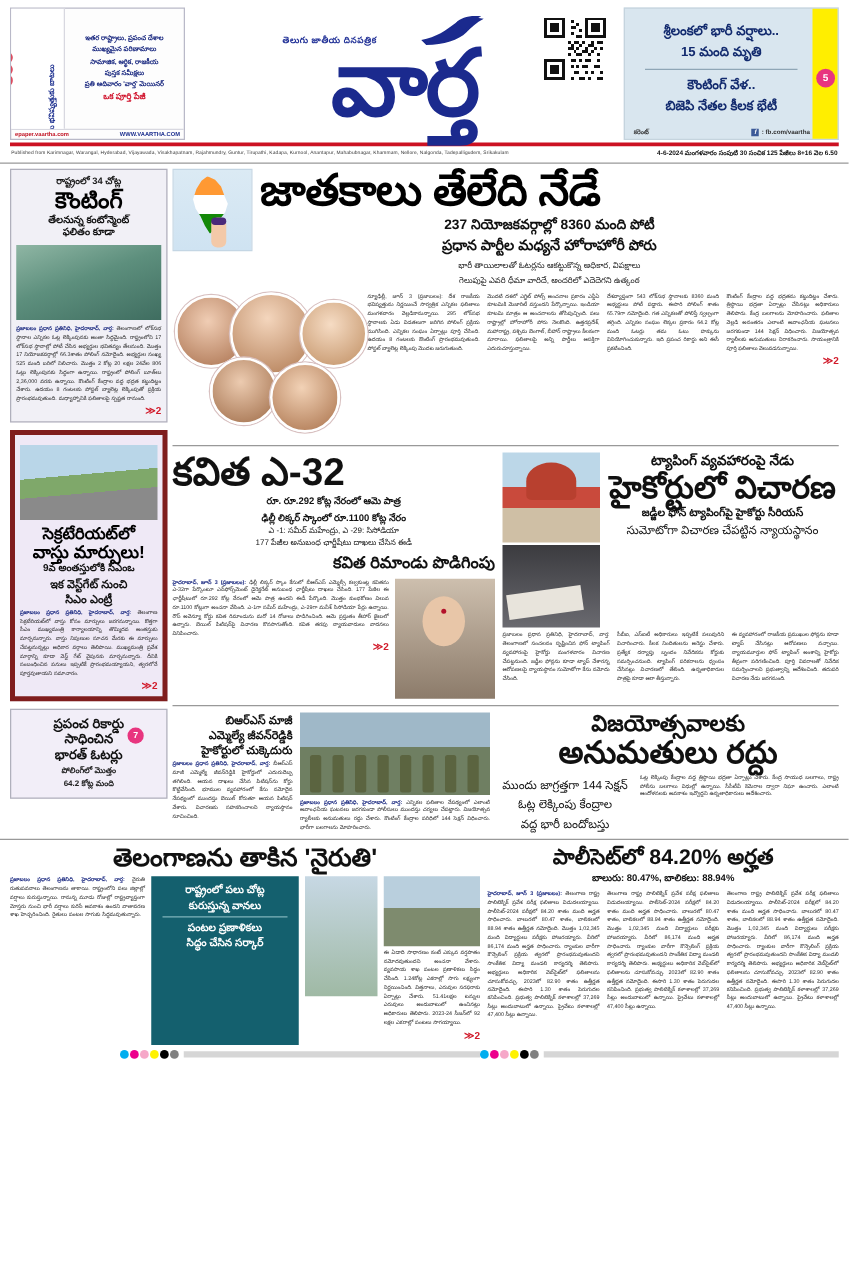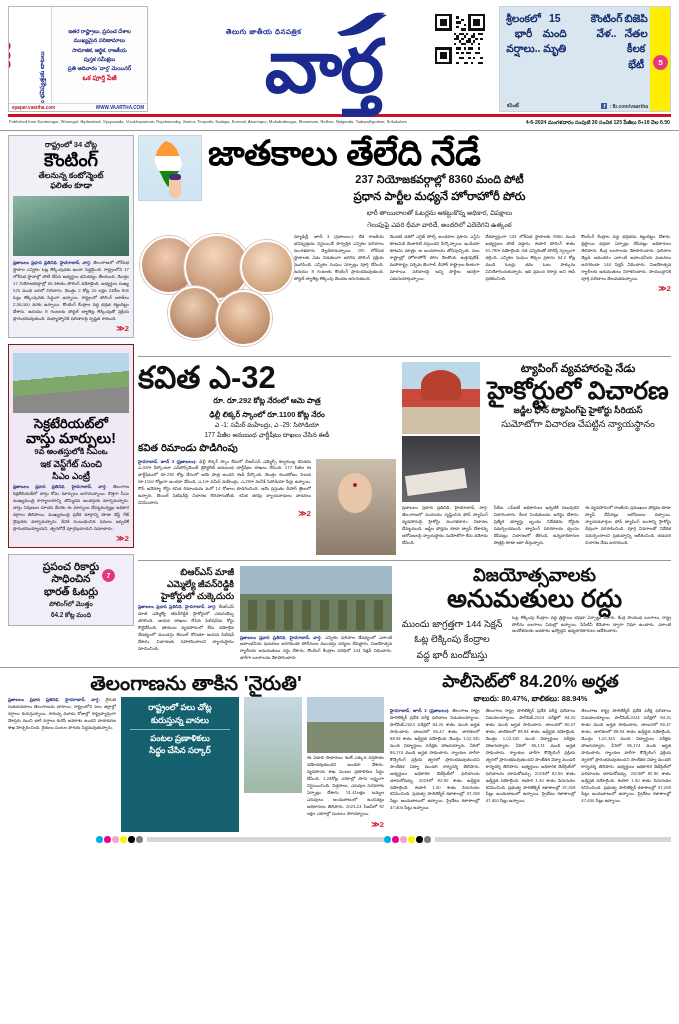--- a/index.html
+++ b/index.html
@@ -23,21 +23,21 @@
 
   .logo-wrap{flex:1;display:flex;flex-direction:column;align-items:center;justify-content:center;position:relative;}
   .tagline{font-size:7px;color:#1f2f96;font-weight:bold;position:absolute;top:22px;left:78px;letter-spacing:.5px;}
   .bird{position:absolute;top:6px;right:108px;width:56px;height:26px;}
   .wordmark{font-size:74px;font-weight:bold;color:#1b2a8e;line-height:.82;letter-spacing:-2px;
       font-family:"Liberation Sans",sans-serif;margin-top:16px;}
   .qr{position:absolute;right:14px;top:8px;width:50px;height:50px;}
 
   .teaser{width:170px;background:#d9e6ef;border:1px solid #c5d4de;display:flex;flex-direction:column;position:relative;}
   .teaser .yellow{position:absolute;right:0;top:0;bottom:0;width:20px;background:#ffee00;}
-  .teaser-body{flex:1;display:flex;flex-direction:row;justify-content:center;padding:4px 22px 2px 6px;gap:2px;}
+  .teaser-body{flex:1;display:flex;flex-direction:column;justify-content:center;padding:4px 22px 2px 6px;gap:2px;}
   .teaser-body .t{font-size:10.5px;color:#122a6e;text-align:center;line-height:1.45;font-weight:bold;}
   .teaser-rule{height:1px;background:#8fa6b6;margin:3px 10px;}
   .pagebadge{position:absolute;right:2px;top:46%;width:15px;height:15px;border-radius:50%;background:#e8357f;color:#fff;
       font-size:8px;font-weight:bold;display:flex;align-items:center;justify-content:center;}
   .teaser-foot{display:flex;justify-content:space-between;align-items:center;padding:1px 22px 2px 7px;}
   .teaser-foot span{font-size:5px;color:#333;font-weight:bold;}
   .fb{display:inline-block;width:6px;height:6px;background:#3b5998;color:#fff;font-size:5px;text-align:center;line-height:6px;margin-right:2px;}
 
   .redbar{height:3px;background:#cc1122;margin:2px 8px 0 8px;}
 
@@ -53,21 +53,21 @@
   .boxcard{border:1px solid #b0b0bc;background:#f1f0f6;padding:4px;margin-bottom:6px;}
   .kicker{font-size:7.5px;color:#1a1a1a;text-align:center;font-weight:bold;line-height:1.3;}
   .bighead-s{font-size:18px;font-weight:bold;text-align:center;line-height:1.05;color:#000;margin:1px 0;}
   .subhead-s{font-size:8px;font-weight:bold;text-align:center;line-height:1.35;color:#111;}
   .ph{background:linear-gradient(160deg,#8fb6a4,#5d8f7d 45%,#3f6d60);height:60px;margin:4px 0;position:relative;overflow:hidden;}
   .ph.road{background:linear-gradient(175deg,#b9d6e8 0 40%,#7fa86a 40% 62%,#8a8a8a 62% 100%);}
   .body-sm{font-size:4.3px;line-height:1.62;color:#2a2a2a;text-align:justify;word-spacing:.3px;}
   .lead{font-weight:bold;color:#16257e;}
   .more{color:#d11a2a;font-weight:bold;font-size:8px;text-align:right;display:block;margin-top:1px;}
 
-  .lilac{background:#efe9f6;border:1px solid #7f1d1d;}
+  .lilac{background:#efe9f6;border:4px solid #7f1d1d;}
   .minicard{border:1px solid #b0b0bc;background:#f2eef8;padding:5px 8px;text-align:center;position:relative;margin-bottom:6px;}
   .minicard .h{font-size:10.5px;font-weight:bold;line-height:1.2;color:#111;}
   .minicard .s{font-size:6.4px;line-height:1.4;color:#222;font-weight:bold;margin-top:2px;}
   .badge7{position:absolute;right:18px;top:14px;width:13px;height:13px;border-radius:50%;background:#e8357f;color:#fff;
       font-size:7px;font-weight:bold;display:flex;align-items:center;justify-content:center;}
 
   
   .lead-zone{border-bottom:1px solid #999;padding-bottom:4px;}
   .lead-top{display:flex;gap:6px;align-items:flex-start;}
   .flagbox{width:62px;height:64px;flex:none;background:linear-gradient(180deg,#dbeaf4,#cfe3f2);border:1px solid #c4d6e4;position:relative;overflow:hidden;}
@@ -92,21 +92,21 @@
   .lead-text{flex:1;display:flex;gap:6px;}
   .lead-text .c{flex:1;font-size:4.3px;line-height:1.62;text-align:justify;color:#2a2a2a;}
 
   
   .tier2{display:flex;gap:6px;padding-top:5px;border-bottom:1px solid #999;padding-bottom:5px;}
   .t2-left{width:258px;flex:none;}
   .t2-right{flex:1;}
   .kavitha-head{font-size:31px;font-weight:bold;line-height:1;}
   .k-sub{font-size:7.6px;font-weight:bold;text-align:center;line-height:1.55;margin-top:2px;}
   .k-sub2{font-size:6.4px;text-align:center;line-height:1.5;}
-  .k-rem{font-size:10px;font-weight:bold;text-align:left;margin-top:2px;}
+  .k-rem{font-size:13px;font-weight:bold;text-align:right;margin-top:2px;}
   .photo-hc{height:72px;background:linear-gradient(180deg,#bcd7e8 0 38%,#c94a3c 38% 62%,#cfbfa5 62% 100%);position:relative;overflow:hidden;}
   .photo-hc .dome{position:absolute;left:50%;top:8px;transform:translateX(-50%);width:40px;height:30px;background:#b8402f;border-radius:50% 50% 12% 12%;}
   .photo-prot{height:66px;background:linear-gradient(180deg,#3b3b3f,#6a6a70);margin-top:2px;position:relative;overflow:hidden;}
   .photo-prot .banner{position:absolute;left:4px;bottom:10px;width:60px;height:20px;background:#e8e4dc;transform:rotate(-8deg);}
   .tap-kick{font-size:11px;font-weight:bold;text-align:center;}
   .tap-head{font-size:25px;font-weight:bold;text-align:center;line-height:1.05;}
   .tap-s1{font-size:8.6px;font-weight:bold;text-align:center;margin-top:2px;}
   .tap-s2{font-size:9.4px;text-align:center;margin-top:1px;}
   .cols2{display:flex;gap:6px;margin-top:3px;}
   .cols3{display:flex;gap:6px;margin-top:3px;}

